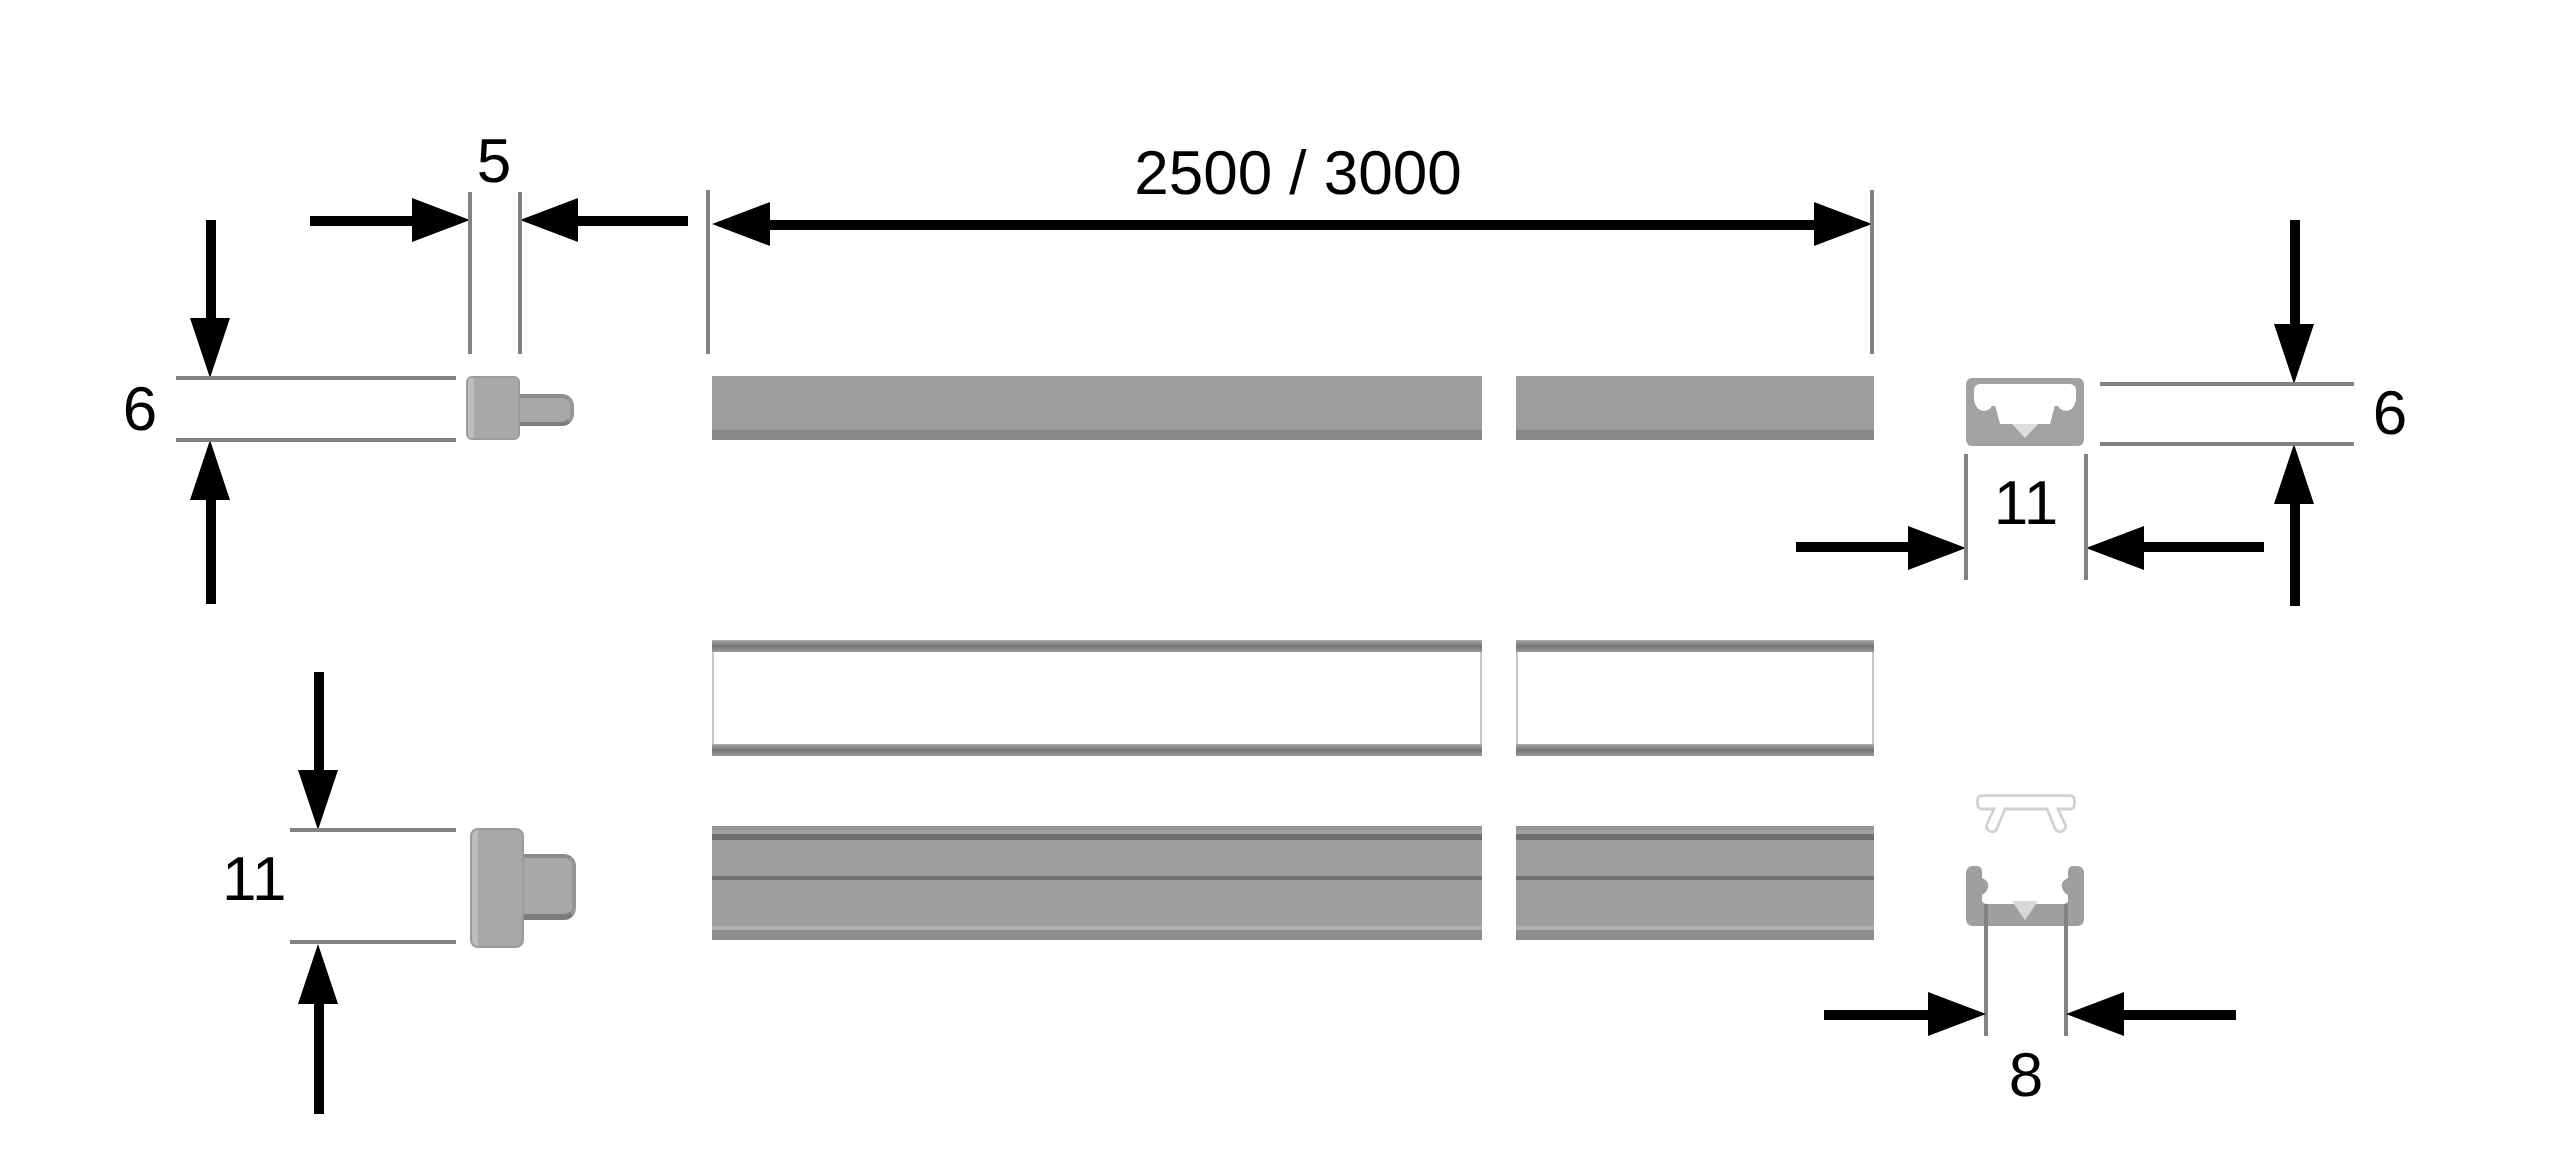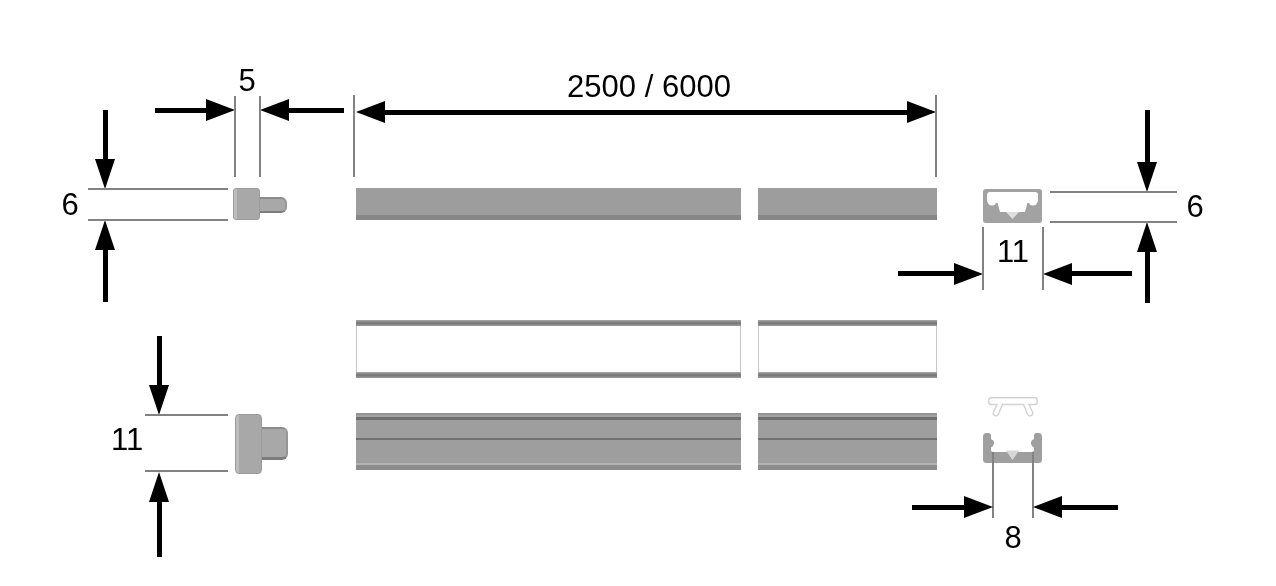--- a/index.html
+++ b/index.html
@@ -59,21 +59,21 @@
     <div class="lbl" style="left:55px;top:190px;width:30px;">6</div>
     <div class="dlv" style="left:103px;top:110px;height:50px;"></div>
     <div class="ah d" style="left:95px;top:159px;"></div>
     <div class="ah u" style="left:95px;top:220px;"></div>
     <div class="dlv" style="left:103px;top:250px;height:52px;"></div>
     <div class="exth" style="left:88px;top:188px;width:140px;"></div>
     <div class="exth" style="left:88px;top:219px;width:140px;"></div>
   </div>
 
   <div>
-    <div class="lbl" style="left:549px;top:72px;width:200px;">2500 / 6000</div>
+    <div class="lbl" style="left:549px;top:72px;width:200px;">2500 / 3000</div>
     <div class="ah l" style="left:356px;top:101px;"></div>
     <div class="dlh" style="left:380px;top:110px;width:531px;"></div>
     <div class="ah r" style="left:907px;top:101px;"></div>
     <div class="extv" style="left:353px;top:95px;height:82px;"></div>
     <div class="extv" style="left:935px;top:95px;height:82px;"></div>
   </div>
 
   <div>
     <div class="capf" style="left:233px;top:188px;width:27px;height:32px;border-radius:3px;"></div>
     <div class="capt" style="left:260px;top:197px;width:27px;height:16px;border-top-width:2px;border-bottom-width:2px;"></div>

